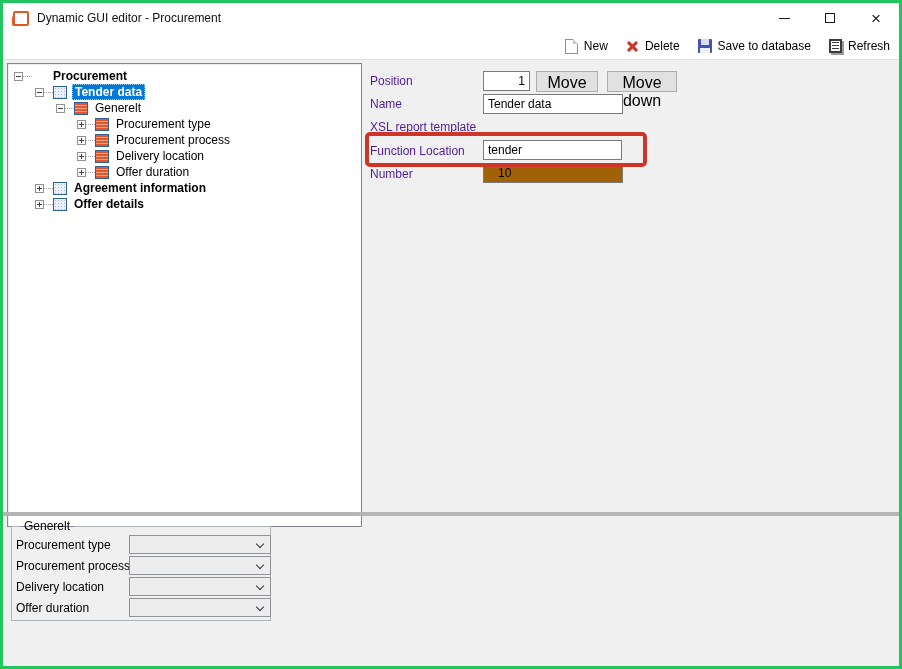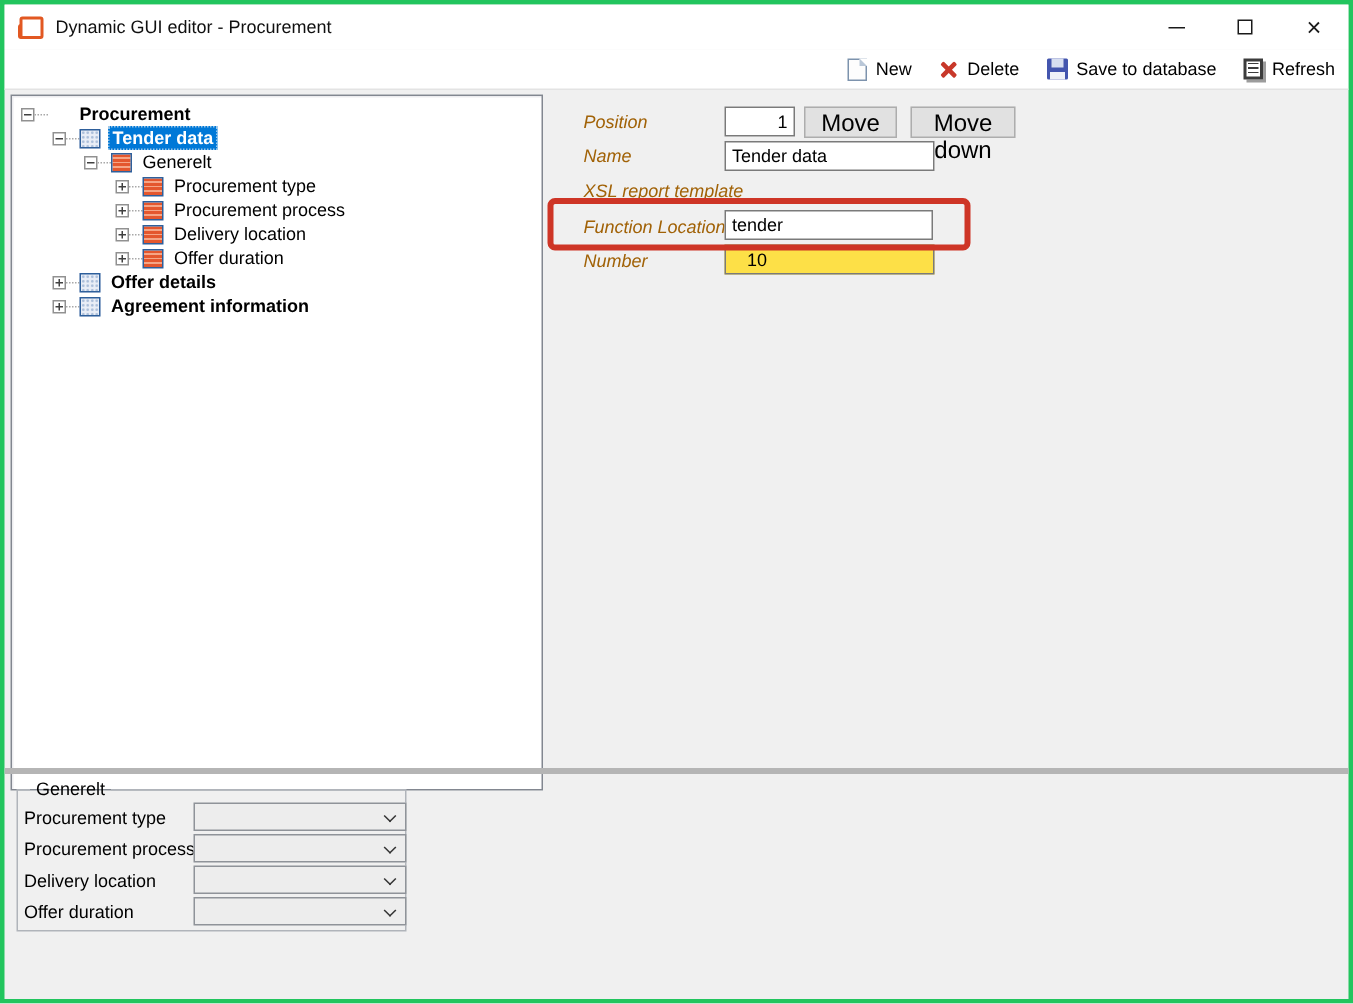--- a/index.html
+++ b/index.html
@@ -62,24 +62,24 @@
   .ticon.blue { border: 1px solid #2e5f9b; background: #e9eef7;
                 background-image: radial-gradient(#a9bdd9 0.8px, transparent 0.9px); background-size: 3px 3px; }
   .ticon.orange { border: 1px solid #2e5f9b;
                 background: repeating-linear-gradient(180deg,#e4572e 0 2px,#f5a586 2px 3px); }
   .ticon.spacer { visibility: hidden; }
   .tlabel { padding: 0 2px; line-height: 14px; }
   .tlabel.b { font-weight: bold; }
   .tlabel.selected { background: #0078d7; color: #fff; border: 1px dotted #9cc7ea; }
 
   
-  .flabel { position: absolute; left: 386px; color: #a16207; font-style: italic; }
+  .flabel { position: absolute; left: 367px; color: #4c1d95; }
   .tbox { position: absolute; height: 20px; background: #fff; border: 1px solid #7a7a7a;
           font-family: inherit; font-size: 12px; padding: 0 4px; color: #000; }
-  .tbox.grey { background: #fde047; padding-left: 14px; }
+  .tbox.grey { background: #a16207; padding-left: 14px; }
   .combo { position: absolute; height: 20px; background: #f0f0f0; border: 1px solid #7a7a7a;
            padding: 2px 20px 0 5px; }
   .chev { position: absolute; right: 7px; top: 5px; width: 6px; height: 6px;
           border-right: 1px solid #333; border-bottom: 1px solid #333; transform: rotate(45deg); }
   .btn { position: absolute; height: 21px; background: #e1e1e1; border: 1px solid #adadad;
          font-family: inherit; font-size: 16px; text-align: center; padding-top: 2px; }
   .red-box { position: absolute; left: 362px; top: 129px; width: 282px; height: 35px;
              border: 4px solid #ce3526; border-radius: 5px; z-index: 5; background: transparent; }
 
   
@@ -173,27 +173,27 @@
     <div class="trow lvl3">
       <span class="exp plus"></span>
         <span class="tconn"></span>
       <span class="ticon orange"></span>
       <span class="tlabel">Offer duration</span>
     </div>
     <div class="trow lvl1">
       <span class="exp plus"></span>
         <span class="tconn"></span>
       <span class="ticon blue"></span>
+      <span class="tlabel b">Agreement information</span>
+    </div>
+    <div class="trow lvl1">
+      <span class="exp plus"></span>
+        <span class="tconn"></span>
+      <span class="ticon blue"></span>
       <span class="tlabel b">Offer details</span>
-    </div>
-    <div class="trow lvl1">
-      <span class="exp plus"></span>
-        <span class="tconn"></span>
-      <span class="ticon blue"></span>
-      <span class="tlabel b">Agreement information</span>
     </div>
   </div>
 
   <span class="flabel" style="top:71px">Position</span>
   <input class="tbox" style="left: 480px; top: 68px; width: 47px; text-align: right;" value="1">
   <button class="btn" style="left:533px; top:68px; width:62px;">Move up</button>
   <button class="btn" style="left:604px; top:68px; width:70px;">Move down</button>
 
   <span class="flabel" style="top:94px">Name</span>
   <input class="tbox" style="left: 480px; top: 91px; width: 140px;" value="Tender data">

